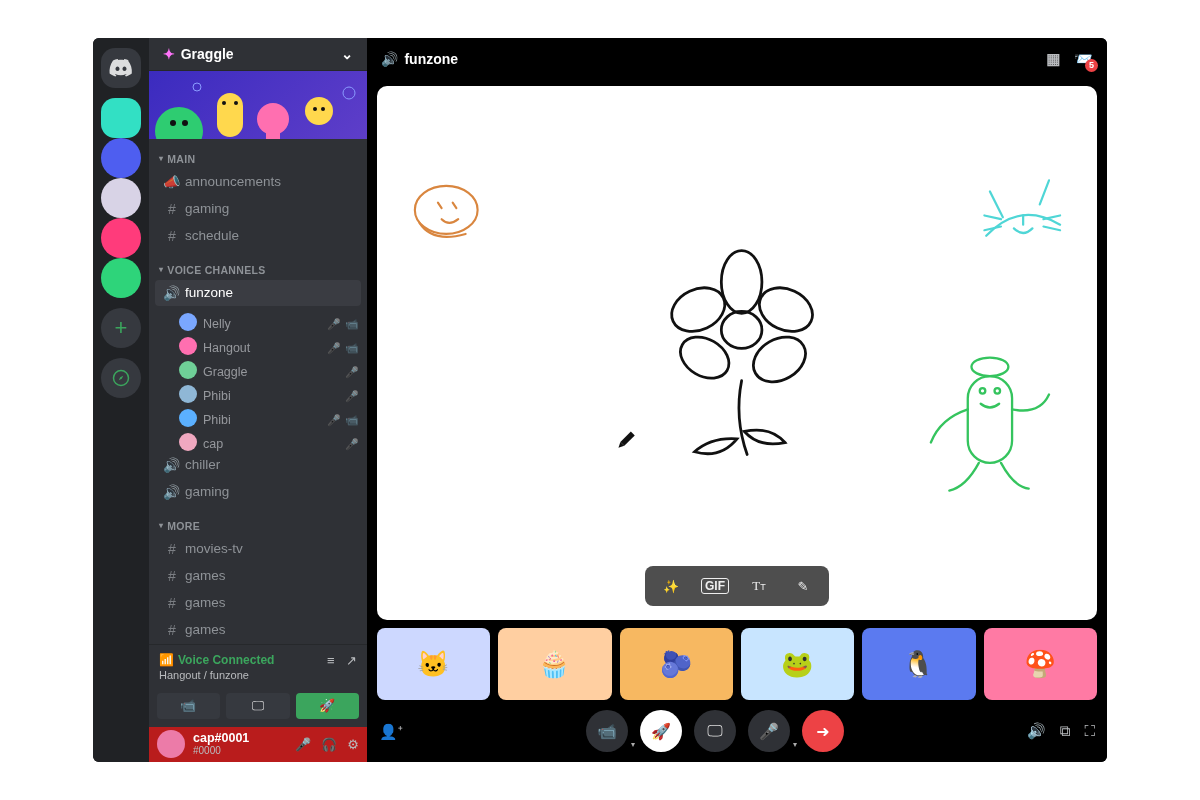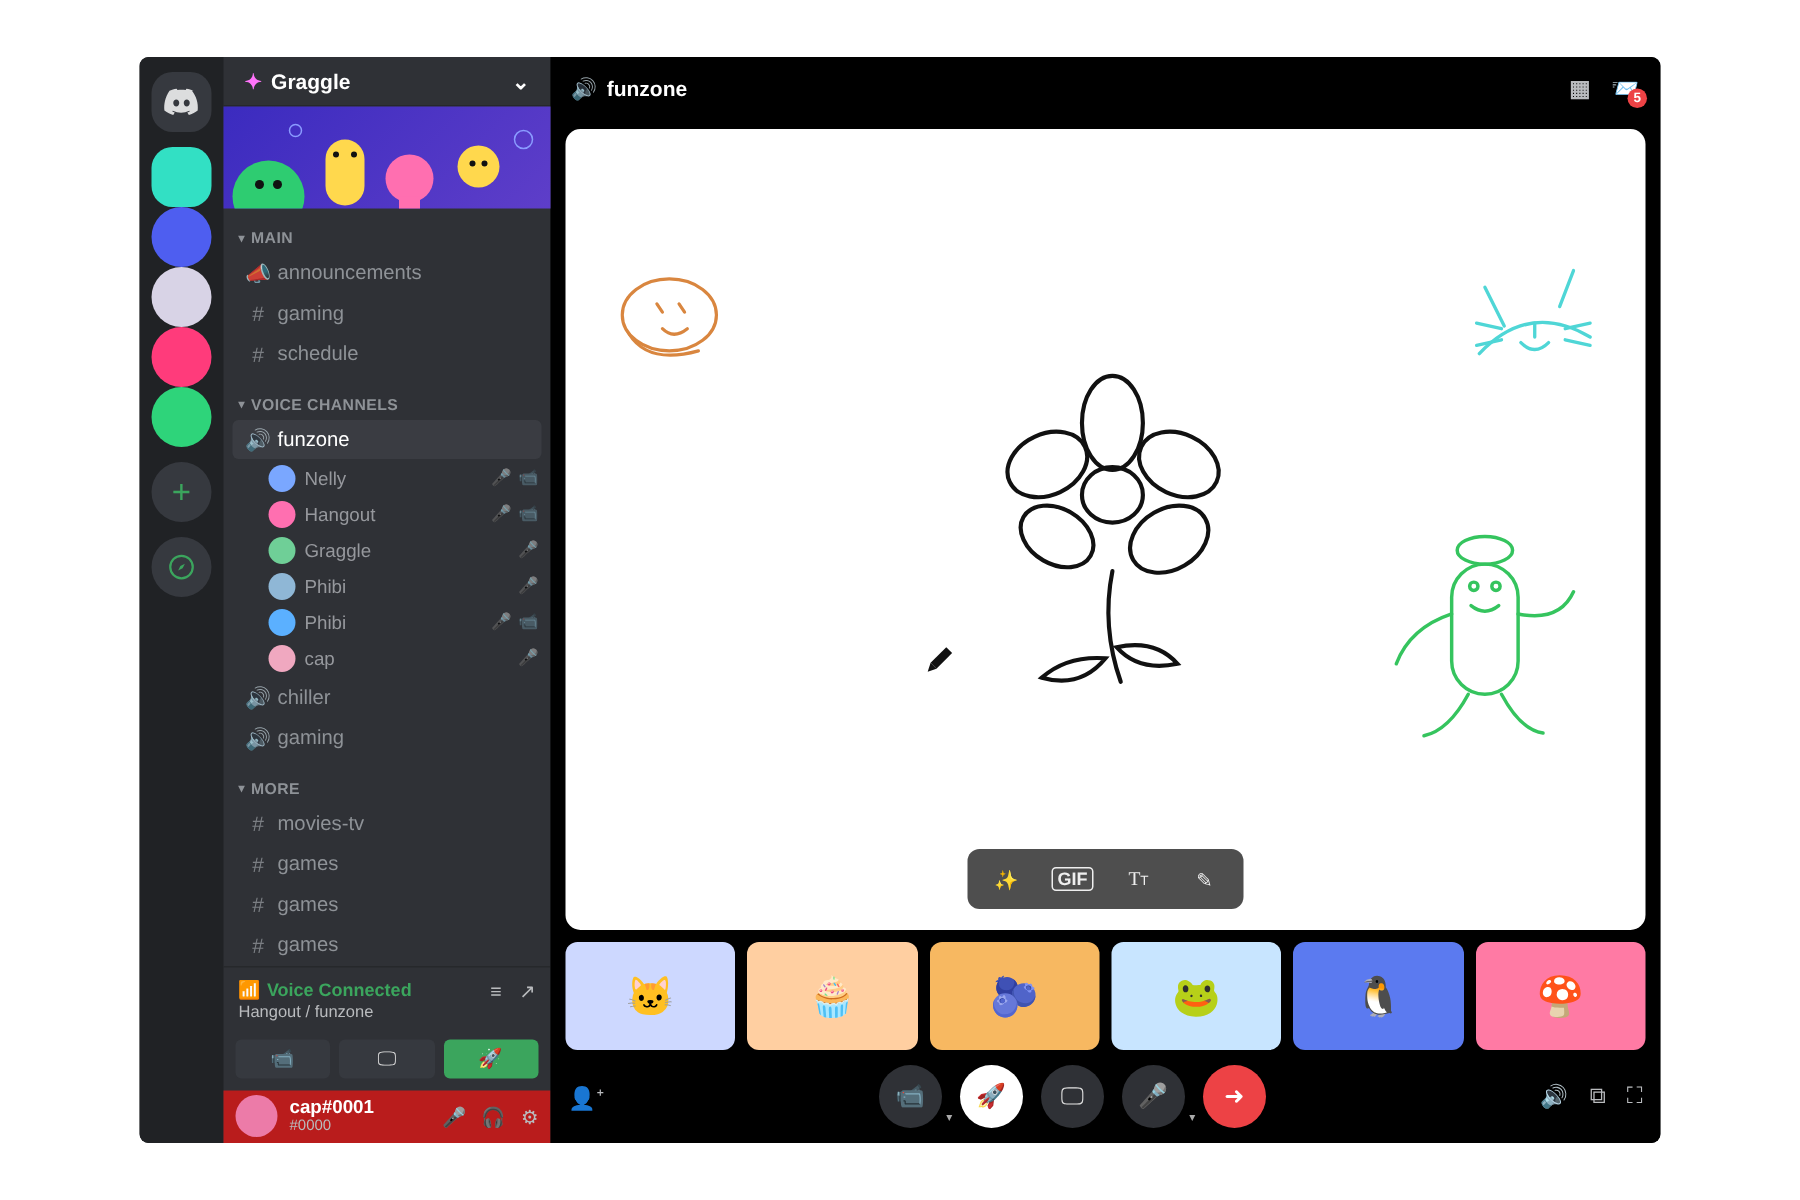--- a/index.html
+++ b/index.html
@@ -15,21 +15,21 @@
 .rail .srv.rounded { border-radius:14px; }
 
 .sidebar { width:218px; background:#2f3136; display:flex; flex-direction:column; color:#8e9297; }
 .serverhead { height:42px; display:flex; align-items:center; justify-content:space-between; padding:0 14px; color:#fff; font-size:14px; font-weight:600; border-bottom:1px solid #26282b; cursor:pointer;}
 .banner { height:88px; background:linear-gradient(135deg,#3b2bbf,#5e3ec9); position:relative; overflow:hidden;}
 .banner svg{position:absolute;inset:0;}
 .section-label { font-size:10.5px; font-weight:600; letter-spacing:.3px; padding:14px 10px 3px 10px; color:#8e9297; display:flex; align-items:center; gap:4px;}
 .chan { height:26px; display:flex; align-items:center; padding:0 8px; margin:1px 6px; border-radius:4px; font-size:13.5px; color:#8e9297; cursor:pointer;}
 .chan .lead{width:18px;text-align:center;opacity:.8;margin-right:4px;font-size:14px;}
 .chan.sel{background:#3a3c42;color:#fff;}
-.vcuser{height:24px;display:flex;align-items:center;padding-left:30px;padding-right:8px;font-size:12.5px;color:#96989d;}
+.vcuser{height:24px;display:flex;align-items:flex-end;padding-left:30px;padding-right:8px;font-size:12.5px;color:#96989d;}
 .vcuser .av{width:18px;height:18px;border-radius:50%;margin-right:6px;flex:none;}
 .vcuser .nm{flex:1;}
 .vcuser .ic{font-size:11px;margin-left:4px;opacity:.7;}
 .spacer{flex:1;}
 .voicebox{padding:8px 10px;font-size:11px;border-top:1px solid #26282b;}
 .voicebox .title{color:#3ba55d;font-weight:600;font-size:12px;margin-bottom:2px;display:flex;align-items:center;gap:4px;}
 .voicebox .sub{color:#b9bbbe;}
 .voicebox .icons{float:right;font-size:13px;color:#b9bbbe;}
 .voicebtns{display:flex;gap:6px;padding:4px 8px 8px 8px;}
 .voicebtns .b{flex:1;height:26px;border-radius:4px;background:#36393f;display:flex;align-items:center;justify-content:center;color:#ddd;font-size:13px;cursor:pointer;}

